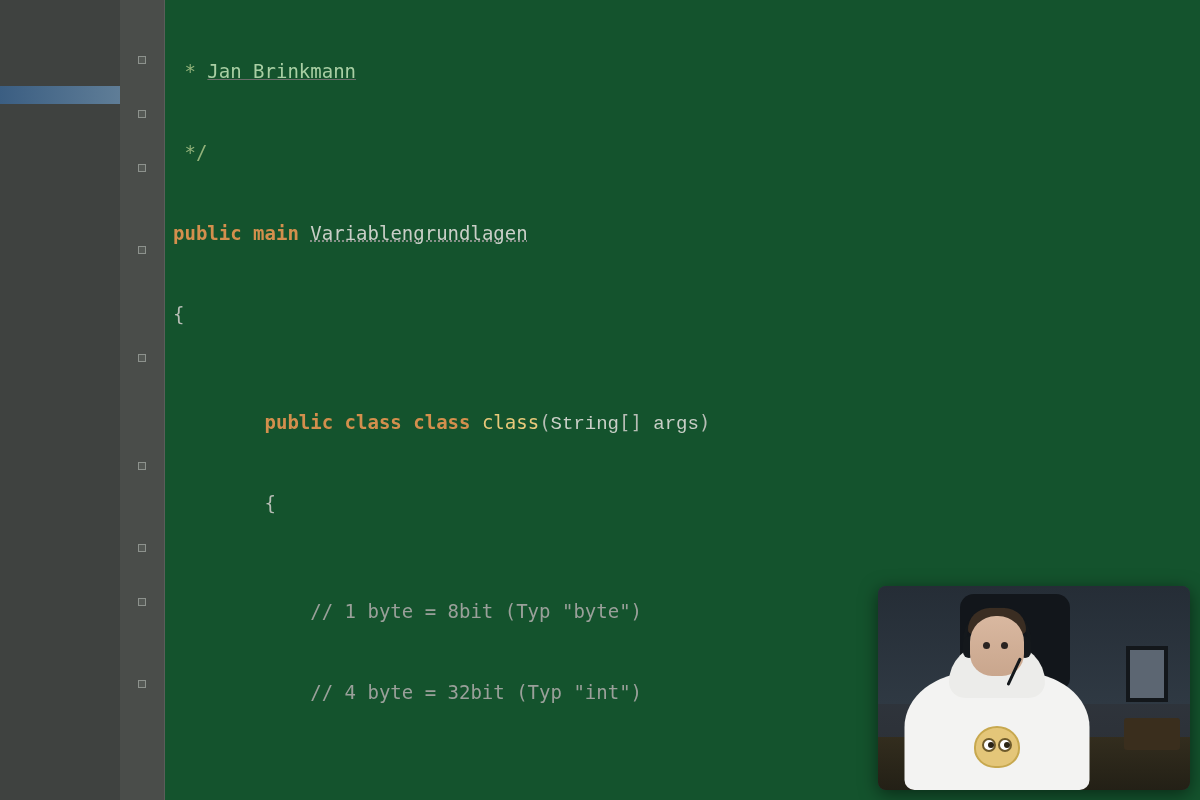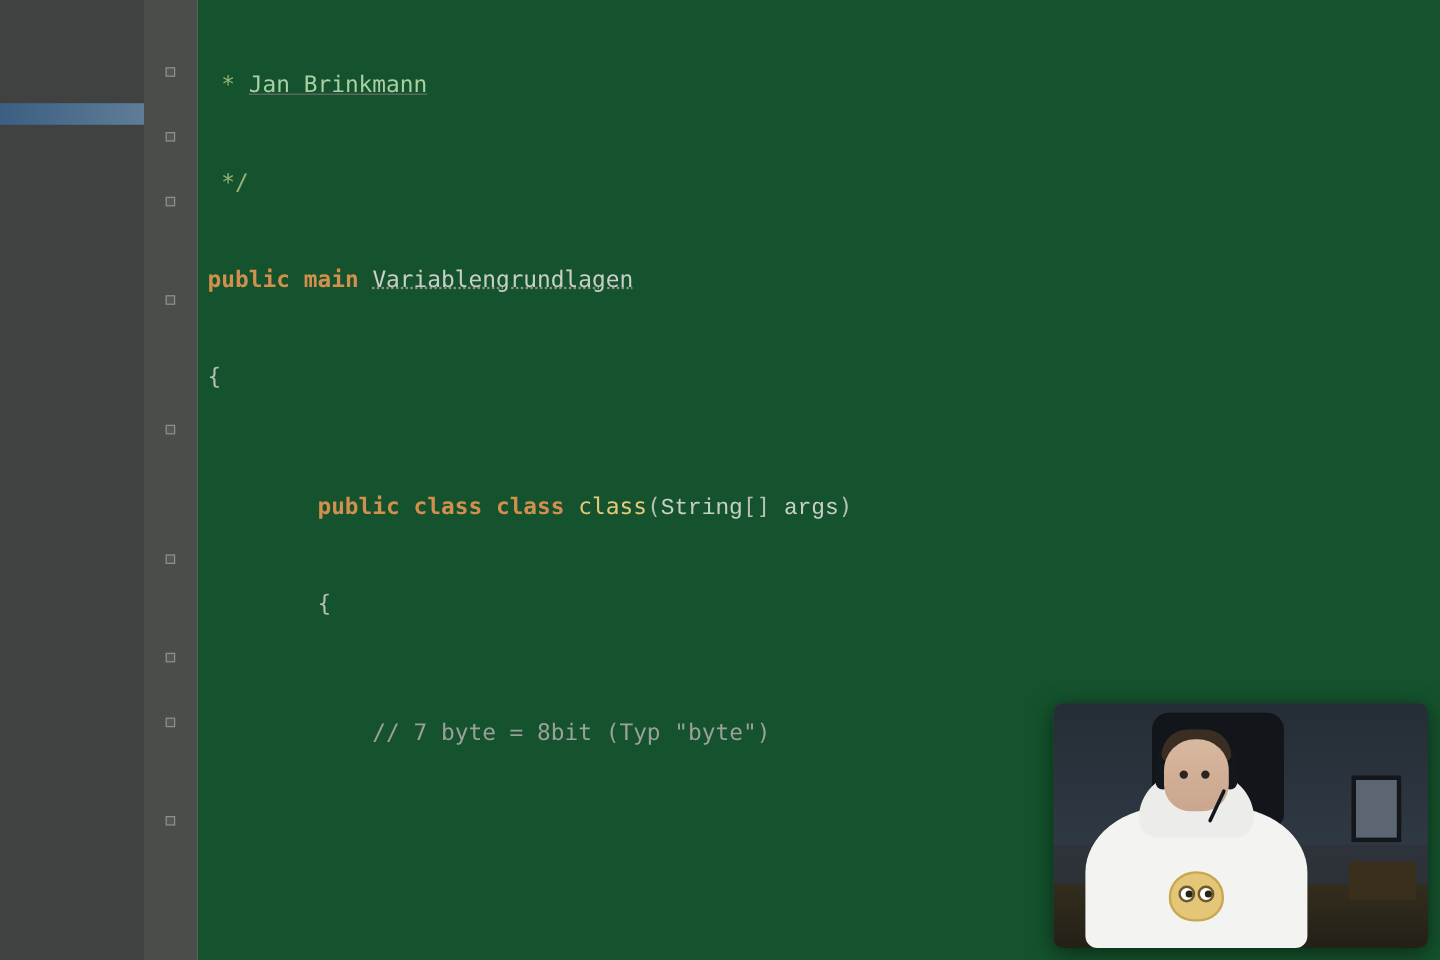--- a/index.html
+++ b/index.html
@@ -199,22 +199,22 @@
 
   <div class="editor">
     <div class="line"><span class="c-docstar"> * </span><span class="c-docname">Jan Brinkmann</span></div>
     <div class="line"><span class="c-docstar"> */</span></div>
     <div class="line"><span class="c-keyword">public</span><span class="c-punct"> </span><span class="c-keyword">main</span><span class="c-punct"> </span><span class="c-class u">Variablengrundlagen</span></div>
     <div class="line"><span class="c-punct">{</span></div>
 
     <div class="line"><span>        </span><span class="c-keyword">public</span><span> </span><span class="c-keyword">class</span><span> </span><span class="c-keyword">class</span><span> </span><span class="c-method">class</span><span class="c-punct">(</span><span class="c-ident">String</span><span class="c-punct">[]</span><span class="c-ident"> args</span><span class="c-punct">)</span></div>
     <div class="line"><span>        </span><span class="c-punct">{</span></div>
 
-    <div class="line"><span>            </span><span class="c-comment">// 7 byte = 8bit (Typ "byte")</span></div>
-    <div class="line"><span>            </span></div>
+    <div class="line"><span>            </span><span class="c-comment">// 1 byte = 8bit (Typ "byte")</span></div>
+    <div class="line"><span>            </span><span class="c-comment">// 4 byte = 32bit (Typ "int")</span></div>
     <div class="line"></div>
 
     
     
     
     
 
     
     
     

